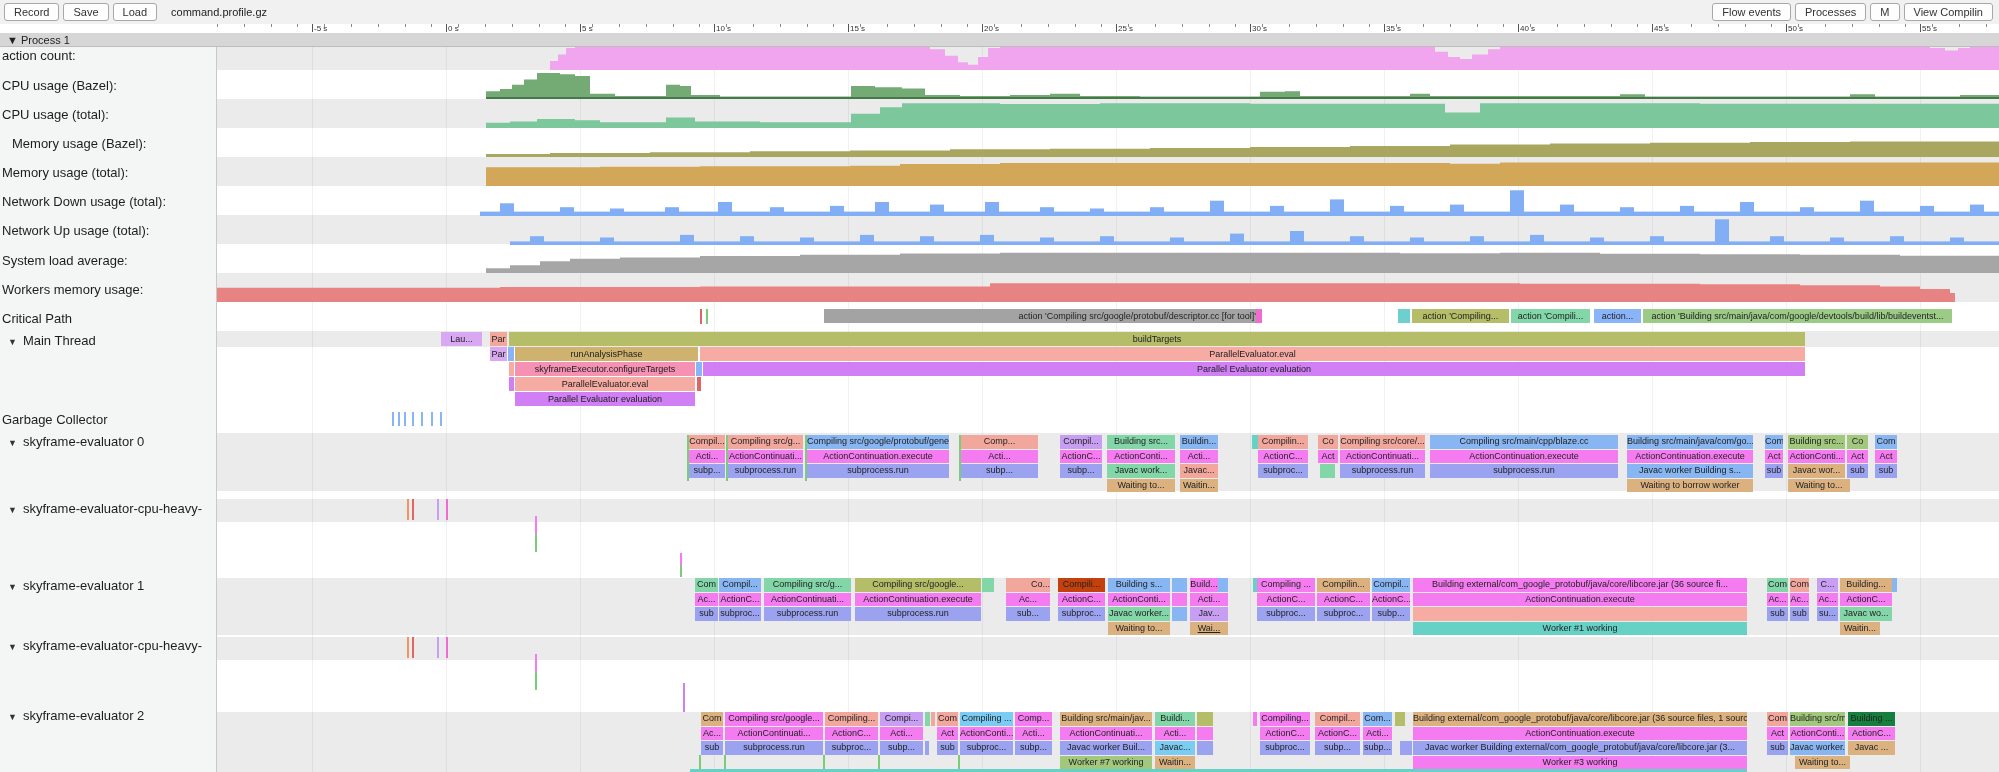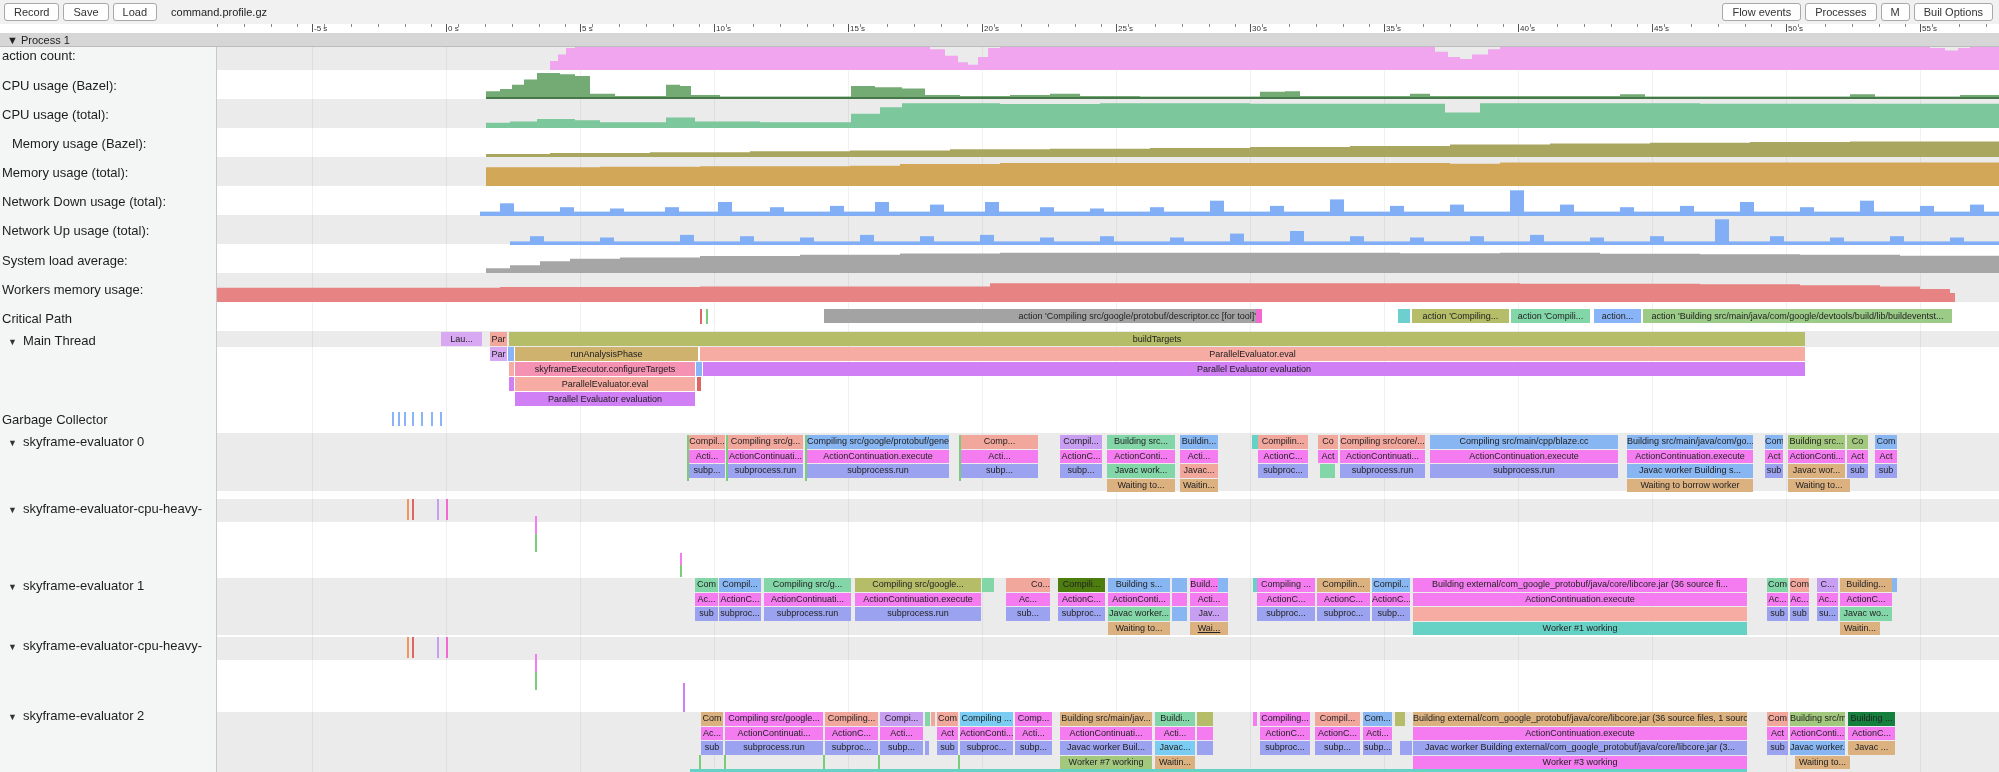--- a/index.html
+++ b/index.html
@@ -35,21 +35,21 @@
 
   <div id="toolbar">
     <button class="tbtn">Record</button>
     <button class="tbtn">Save</button>
     <button class="tbtn">Load</button>
     <span id="filename">command.profile.gz</span>
     <div id="toolbar-right">
       <button class="tbtn">Flow events</button>
       <button class="tbtn">Processes</button>
       <button class="tbtn">M</button>
-      <button class="tbtn">Buil Options</button>
+      <button class="tbtn">View Compilin</button>
     </div>
   </div>
 
   <div id="ruler">
       <div class="rtick minor" style="left: 217px;"></div>
       <div class="rtick minor" style="left: 244px;"></div>
       <div class="rtick minor" style="left: 271px;"></div>
       <div class="rtick minor" style="left: 297px;"></div>
       <div class="rtick minor" style="left: 324px;"></div>
       <div class="rtick minor" style="left: 351px;"></div>
@@ -341,21 +341,21 @@
       <div class="block" style="left: 890px; top: 431.5px; width: 68px; height: 13.5px; line-height: 13.5px; background: rgb(220, 177, 128);">Waiting to...</div>
       <div class="block" style="left: 963px; top: 431.5px; width: 38px; height: 13.5px; line-height: 13.5px; background: rgb(220, 177, 128);">Waitin...</div>
       <div class="block" style="left: 1410px; top: 431.5px; width: 126px; height: 13.5px; line-height: 13.5px; background: rgb(220, 177, 128);">Waiting to borrow worker</div>
       <div class="block" style="left: 1571px; top: 431.5px; width: 62px; height: 13.5px; line-height: 13.5px; background: rgb(220, 177, 128);">Waiting to...</div>
       <div class="block" style="left: 478px; top: 531px; width: 23px; height: 13.5px; line-height: 13.5px; background: rgb(130, 214, 168);">Com</div>
       <div class="block" style="left: 502px; top: 531px; width: 42px; height: 13.5px; line-height: 13.5px; background: rgb(136, 182, 242);">Compil...</div>
       <div class="block" style="left: 547px; top: 531px; width: 87px; height: 13.5px; line-height: 13.5px; background: rgb(130, 214, 168);">Compiling src/g...</div>
       <div class="block" style="left: 638px; top: 531px; width: 126px; height: 13.5px; line-height: 13.5px; background: rgb(181, 189, 104);">Compiling src/google...</div>
       <div class="block" style="left: 765px; top: 531px; width: 12px; height: 13.5px; line-height: 13.5px; background: rgb(130, 214, 168);"></div>
       <div class="block" style="left: 789px; top: 531px; width: 44px; height: 13.5px; line-height: 13.5px; background: rgb(242, 167, 157); text-align: right;">Co...</div>
-      <div class="block" style="left: 841px; top: 531px; width: 47px; height: 13.5px; line-height: 13.5px; background: #4d7c0f;">Compili...</div>
+      <div class="block" style="left: 841px; top: 531px; width: 47px; height: 13.5px; line-height: 13.5px; background: #c2410c;">Compili...</div>
       <div class="block" style="left: 891px; top: 531px; width: 62px; height: 13.5px; line-height: 13.5px; background: rgb(136, 182, 242);">Building s...</div>
       <div class="block" style="left: 955px; top: 531px; width: 15px; height: 13.5px; line-height: 13.5px; background: rgb(136, 182, 242);"></div>
       <div class="block" style="left: 973px; top: 531px; width: 28px; height: 13.5px; line-height: 13.5px; background: rgb(245, 124, 240);">Build...</div>
       <div class="block" style="left: 1001px; top: 531px; width: 10px; height: 13.5px; line-height: 13.5px; background: rgb(136, 182, 242);"></div>
       <div class="block" style="left: 1036px; top: 531px; width: 4px; height: 13.5px; line-height: 13.5px; background: rgb(102, 210, 197);"></div>
       <div class="block" style="left: 1040px; top: 531px; width: 58px; height: 13.5px; line-height: 13.5px; background: rgb(245, 124, 240);">Compiling ...</div>
       <div class="block" style="left: 1100px; top: 531px; width: 53px; height: 13.5px; line-height: 13.5px; background: rgb(220, 177, 128);">Compilin...</div>
       <div class="block" style="left: 1155px; top: 531px; width: 38px; height: 13.5px; line-height: 13.5px; background: rgb(136, 182, 242);">Compil...</div>
       <div class="block" style="left: 1196px; top: 531px; width: 334px; height: 13.5px; line-height: 13.5px; background: rgb(245, 124, 240);">Building external/com_google_protobuf/java/core/libcore.jar (36 source fi...</div>
       <div class="block" style="left: 1550px; top: 531px; width: 21px; height: 13.5px; line-height: 13.5px; background: rgb(130, 214, 168);">Com</div>

